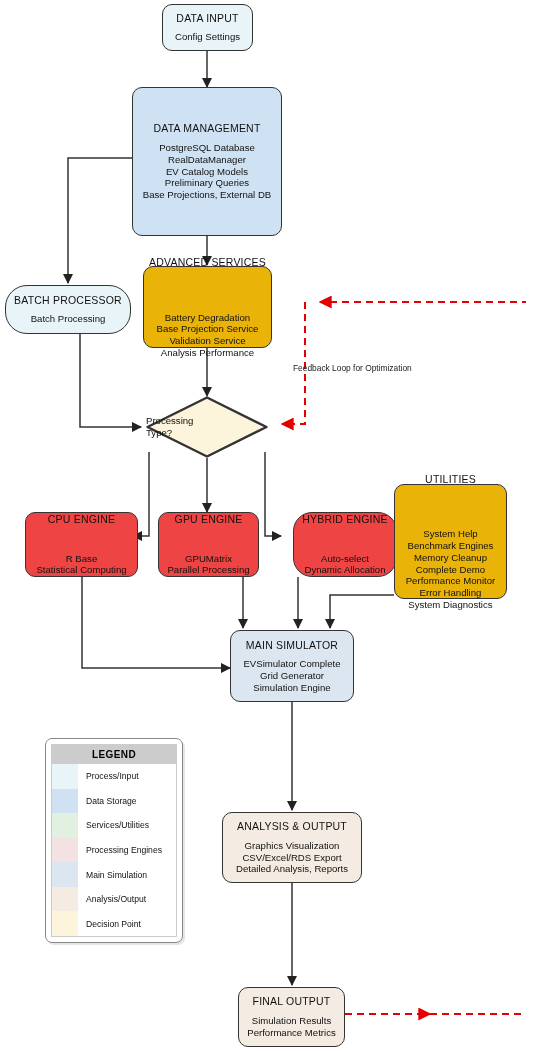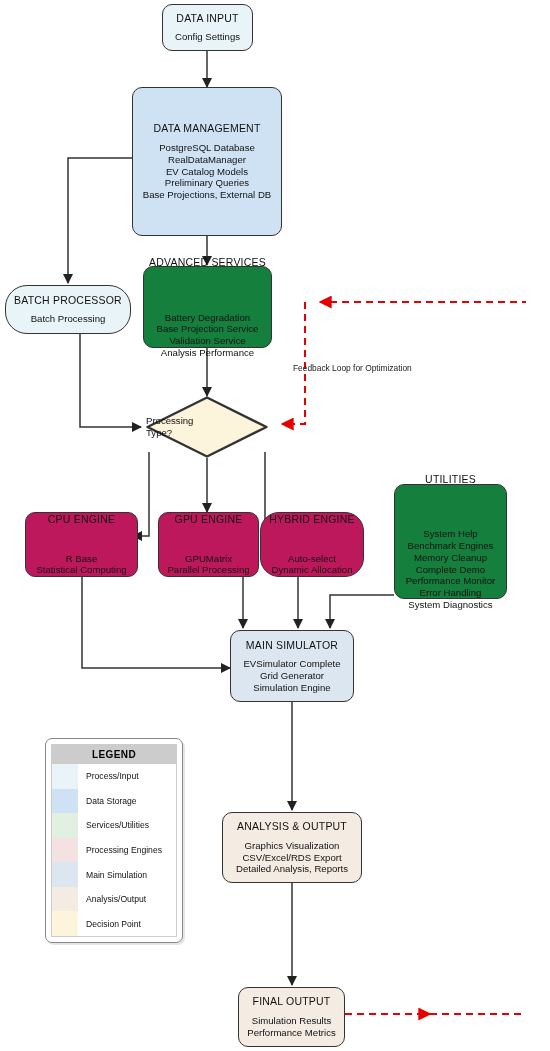--- a/index.html
+++ b/index.html
@@ -41,22 +41,22 @@
   .node .body{
     font-size:9.6px;
     margin-top:7px;
   }
   .node .body div{white-space:nowrap;}
   .node.compact .body{margin-top:6px;}
 
   
   .c-process{background:#e8f4f8;}
   .c-storage{background:#cfe2f3;}
-  .c-service{background:#15803d;gap:36px;}
-  .c-engine {background:#be185d;gap:20px;}
+  .c-service{background:#eab308;gap:36px;}
+  .c-engine {background:#ef4444;gap:20px;}
   .c-main   {background:#dce6f1;}
   .c-output {background:#f4ece2;}
 
   
   .diamond{
     position:absolute;
     width:122px;height:62px;
   }
   .diamond .shape{
     position:absolute;left:0;top:0;width:100%;height:100%;
@@ -230,21 +230,21 @@
   </div>
 
   <div class="node c-engine" style="left:158px;top:512px;width:101px;height:65px;">
     <div class="title">GPU ENGINE</div>
     <div class="body">
       <div>GPUMatrix</div>
       <div>Parallel Processing</div>
     </div>
   </div>
 
-  <div class="node c-engine" style="left:260px;top:512px;width:104px;height:65px;border-radius:19px;">
+  <div class="node c-engine" style="left:293px;top:512px;width:104px;height:65px;border-radius:19px;">
     <div class="title">HYBRID ENGINE</div>
     <div class="body">
       <div>Auto-select</div>
       <div>Dynamic Allocation</div>
     </div>
   </div>
 
   <div class="node c-service" style="left:394px;top:484px;width:113px;height:115px;">
     <div class="title">UTILITIES</div>
     <div class="body">

